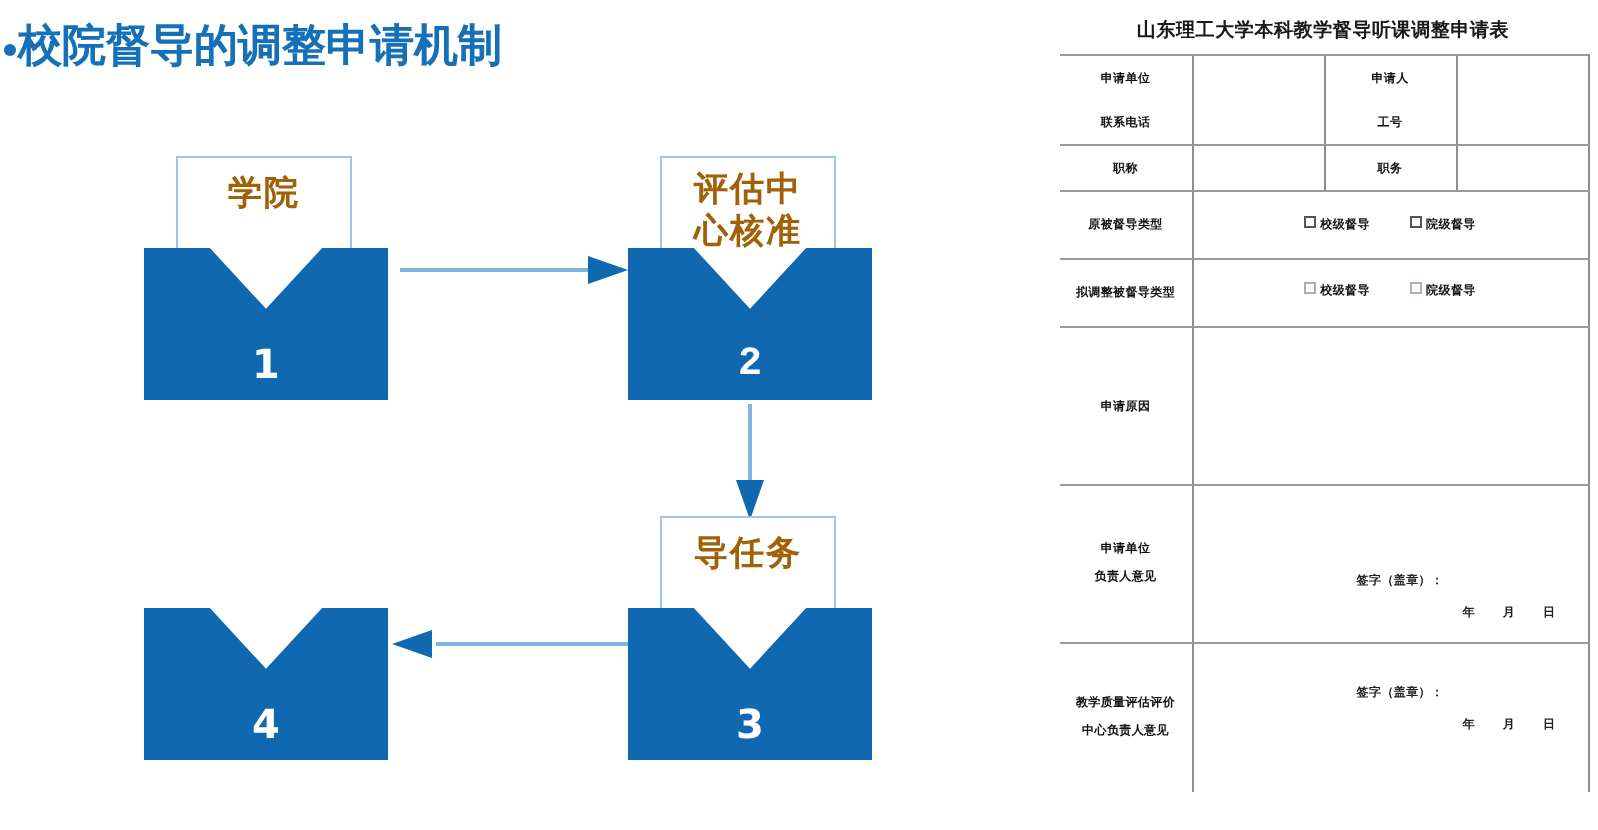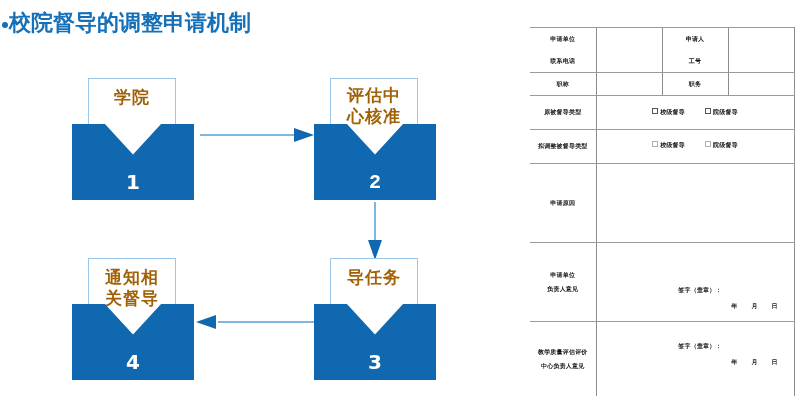--- a/index.html
+++ b/index.html
@@ -279,26 +279,20 @@
     <div class="card">
       <div class="card-text">
         <div>导任务</div>
       </div>
     </div>
     <div class="env-body"></div>
     <div class="env-num">3</div>
   </div>
 
   <div class="node" id="node-4">
-    <div class="card">
-      <div class="card-text">
-        <div>通知相</div>
-        <div>关督导</div>
-      </div>
-    </div>
     <div class="env-body"></div>
     <div class="env-num">4</div>
   </div>
 
   <div class="arrow-h" id="arrow-1-2">
     <div class="shaft"></div>
     <div class="head"></div>
   </div>
 
   <div class="arrow-v" id="arrow-2-3">
@@ -308,20 +302,21 @@
 
   <div class="arrow-h" id="arrow-3-4">
     <div class="shaft"></div>
     <div class="head"></div>
   </div>
 
 </div>
 
 <div id="right-panel">
 
+  <div id="form-title">山东理工大学本科教学督导听课调整申请表</div>
 
   <table id="form-table">
     <colgroup>
       <col style="width:66px">
       <col style="width:66px">
       <col style="width:66px">
       <col style="width:66px">
     </colgroup>
     <tbody>
 

